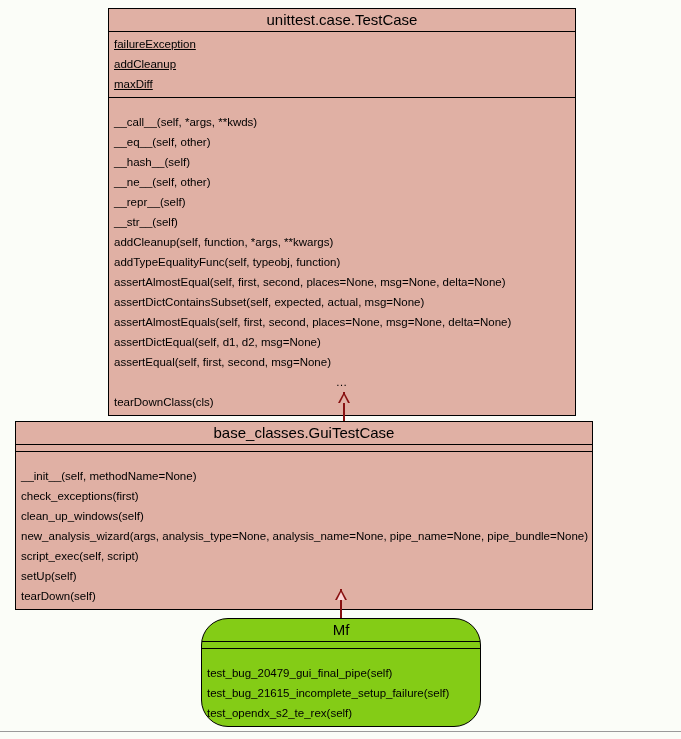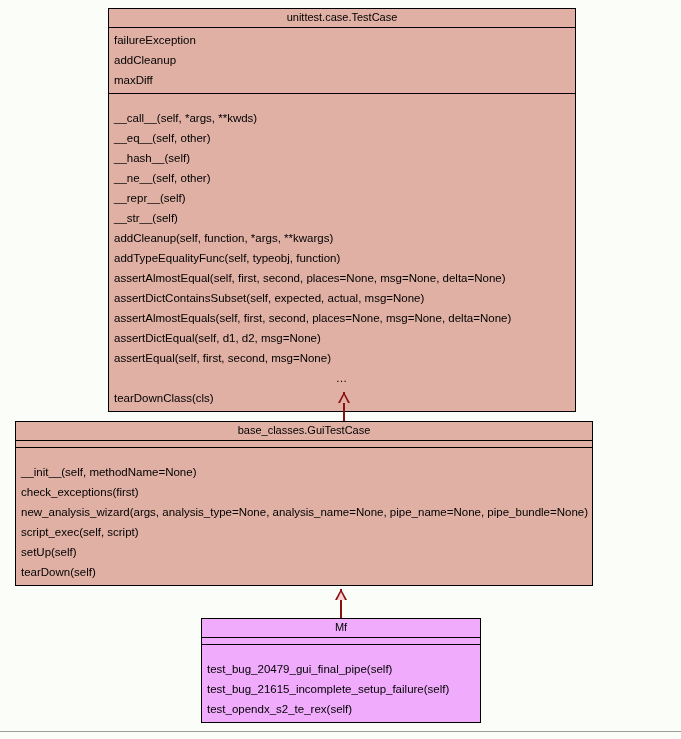--- a/index.html
+++ b/index.html
@@ -26,43 +26,45 @@
   .uml-class {
     position: absolute;
     box-sizing: border-box;
     border: 1px solid #000000;
     background: #e0b0a4;
     font-size: 11.5px;
     color: #000000;
     line-height: 1;
   }
   .uml-class.light {
-    background: #f0abfc;
+    background: #84cc16;
+    border-radius: 27px;
   }
 
   .uml-title {
     box-sizing: border-box;
     text-align: center;
     border-bottom: 1px solid #000000;
     padding: 3px 4px 4px 4px;
-    font-size: 11px;
+    font-size: 15px;
     white-space: nowrap;
   }
 
   
   .uml-attrs.empty {
     box-sizing: border-box;
     height: 7px;
     border-bottom: 1px solid #000000;
   }
 
   .uml-attrs {
     box-sizing: border-box;
     border-bottom: 1px solid #000000;
     padding: 2px 0 3px 0;
+    text-decoration: underline;
   }
 
   .uml-ops {
     box-sizing: border-box;
     padding: 14px 0 3px 0;
   }
 
   .uml-row {
     box-sizing: border-box;
     padding: 2px 5px 2px 5px;
@@ -156,20 +158,21 @@
     <div class="gen-head"></div>
     <div class="gen-head-inner"></div>
   </div>
 
   <div class="uml-class" id="class-guitestcase" style="left:15px; top:421px; width:578px;">
     <div class="uml-title">base_classes.GuiTestCase</div>
     <div class="uml-attrs empty" id="attrs-guitestcase"></div>
     <div class="uml-ops" id="ops-guitestcase">
         <div class="uml-row">__init__(self, methodName=None)</div>
         <div class="uml-row">check_exceptions(first)</div>
+        <div class="uml-row">clean_up_windows(self)</div>
         <div class="uml-row">new_analysis_wizard(args, analysis_type=None, analysis_name=None, pipe_name=None, pipe_bundle=None)</div>
         <div class="uml-row">script_exec(self, script)</div>
         <div class="uml-row">setUp(self)</div>
         <div class="uml-row">tearDown(self)</div>
       </div>
   </div>
 
   <div class="gen-arrow" style="left:340px; top:589px; height:29px;">
     <div class="gen-line" style="height:29px;"></div>
     <div class="gen-head"></div>

